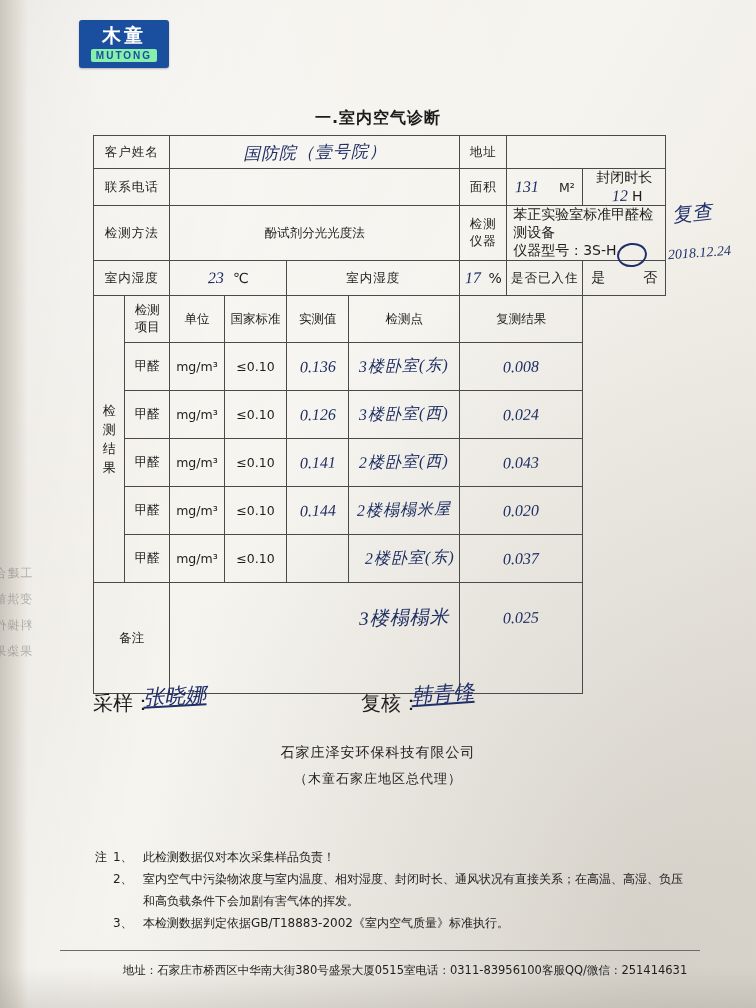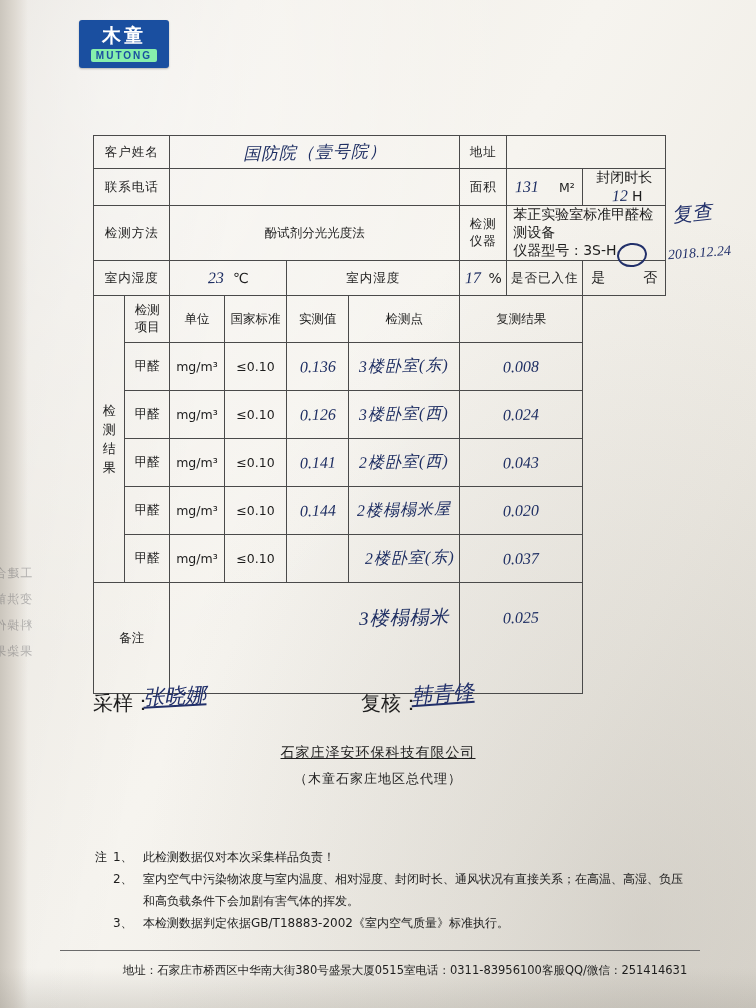--- a/index.html
+++ b/index.html
@@ -112,21 +112,21 @@
   .sig-row{position:absolute;left:93px;top:686px;width:573px;}
   .sig-label{font-size:20px;color:#1d1d1d;font-family:"DejaVu Sans",sans-serif;}
   .sig-hand{
     font-family:"Liberation Serif","DejaVu Serif",serif;
     font-style:italic;color:#22306a;font-size:21px;
     text-decoration:underline;
   }
 
   .company{
     position:absolute;left:0;top:744px;width:756px;text-align:center;
-    font-size:14px;color:#1d1d1d;letter-spacing:1px;font-family:"DejaVu Sans",sans-serif;text-decoration:underline;
+    font-size:14px;color:#1d1d1d;letter-spacing:1px;font-family:"DejaVu Sans",sans-serif;
   }
   .company2{
     position:absolute;left:0;top:770px;width:756px;text-align:center;
     font-size:13px;color:#1d1d1d;letter-spacing:1px;font-family:"DejaVu Sans",sans-serif;
   }
   .datestamp{
     position:absolute;left:0;top:802px;width:756px;text-align:center;
     font-size:13px;color:#1d1d1d;font-family:"DejaVu Sans",sans-serif;
   }
   .datestamp .h{font-family:"Liberation Serif",serif;font-style:italic;color:#22306a;font-size:16px;padding:0 5px;}
@@ -160,20 +160,21 @@
     <div>变洪前</div>
     <div>料操作</div>
     <div>果染果</div>
   </div>
 
   <div class="logo">
     <span class="cn">木童</span>
     <span class="en">MUTONG</span>
   </div>
 
+  <div class="doc-sub">一.室内空气诊断</div>
 
   <table class="frm">
 
     <tbody>
         <tr>
       <td class="lbl" colspan="2" style="width:96px;height:32px">客户姓名</td>
       <td colspan="4" style="width:218px">
         <span class="hand b">国防院（壹号院）</span>
       </td>
       <td class="lbl" style="width:60px">地址</td>

